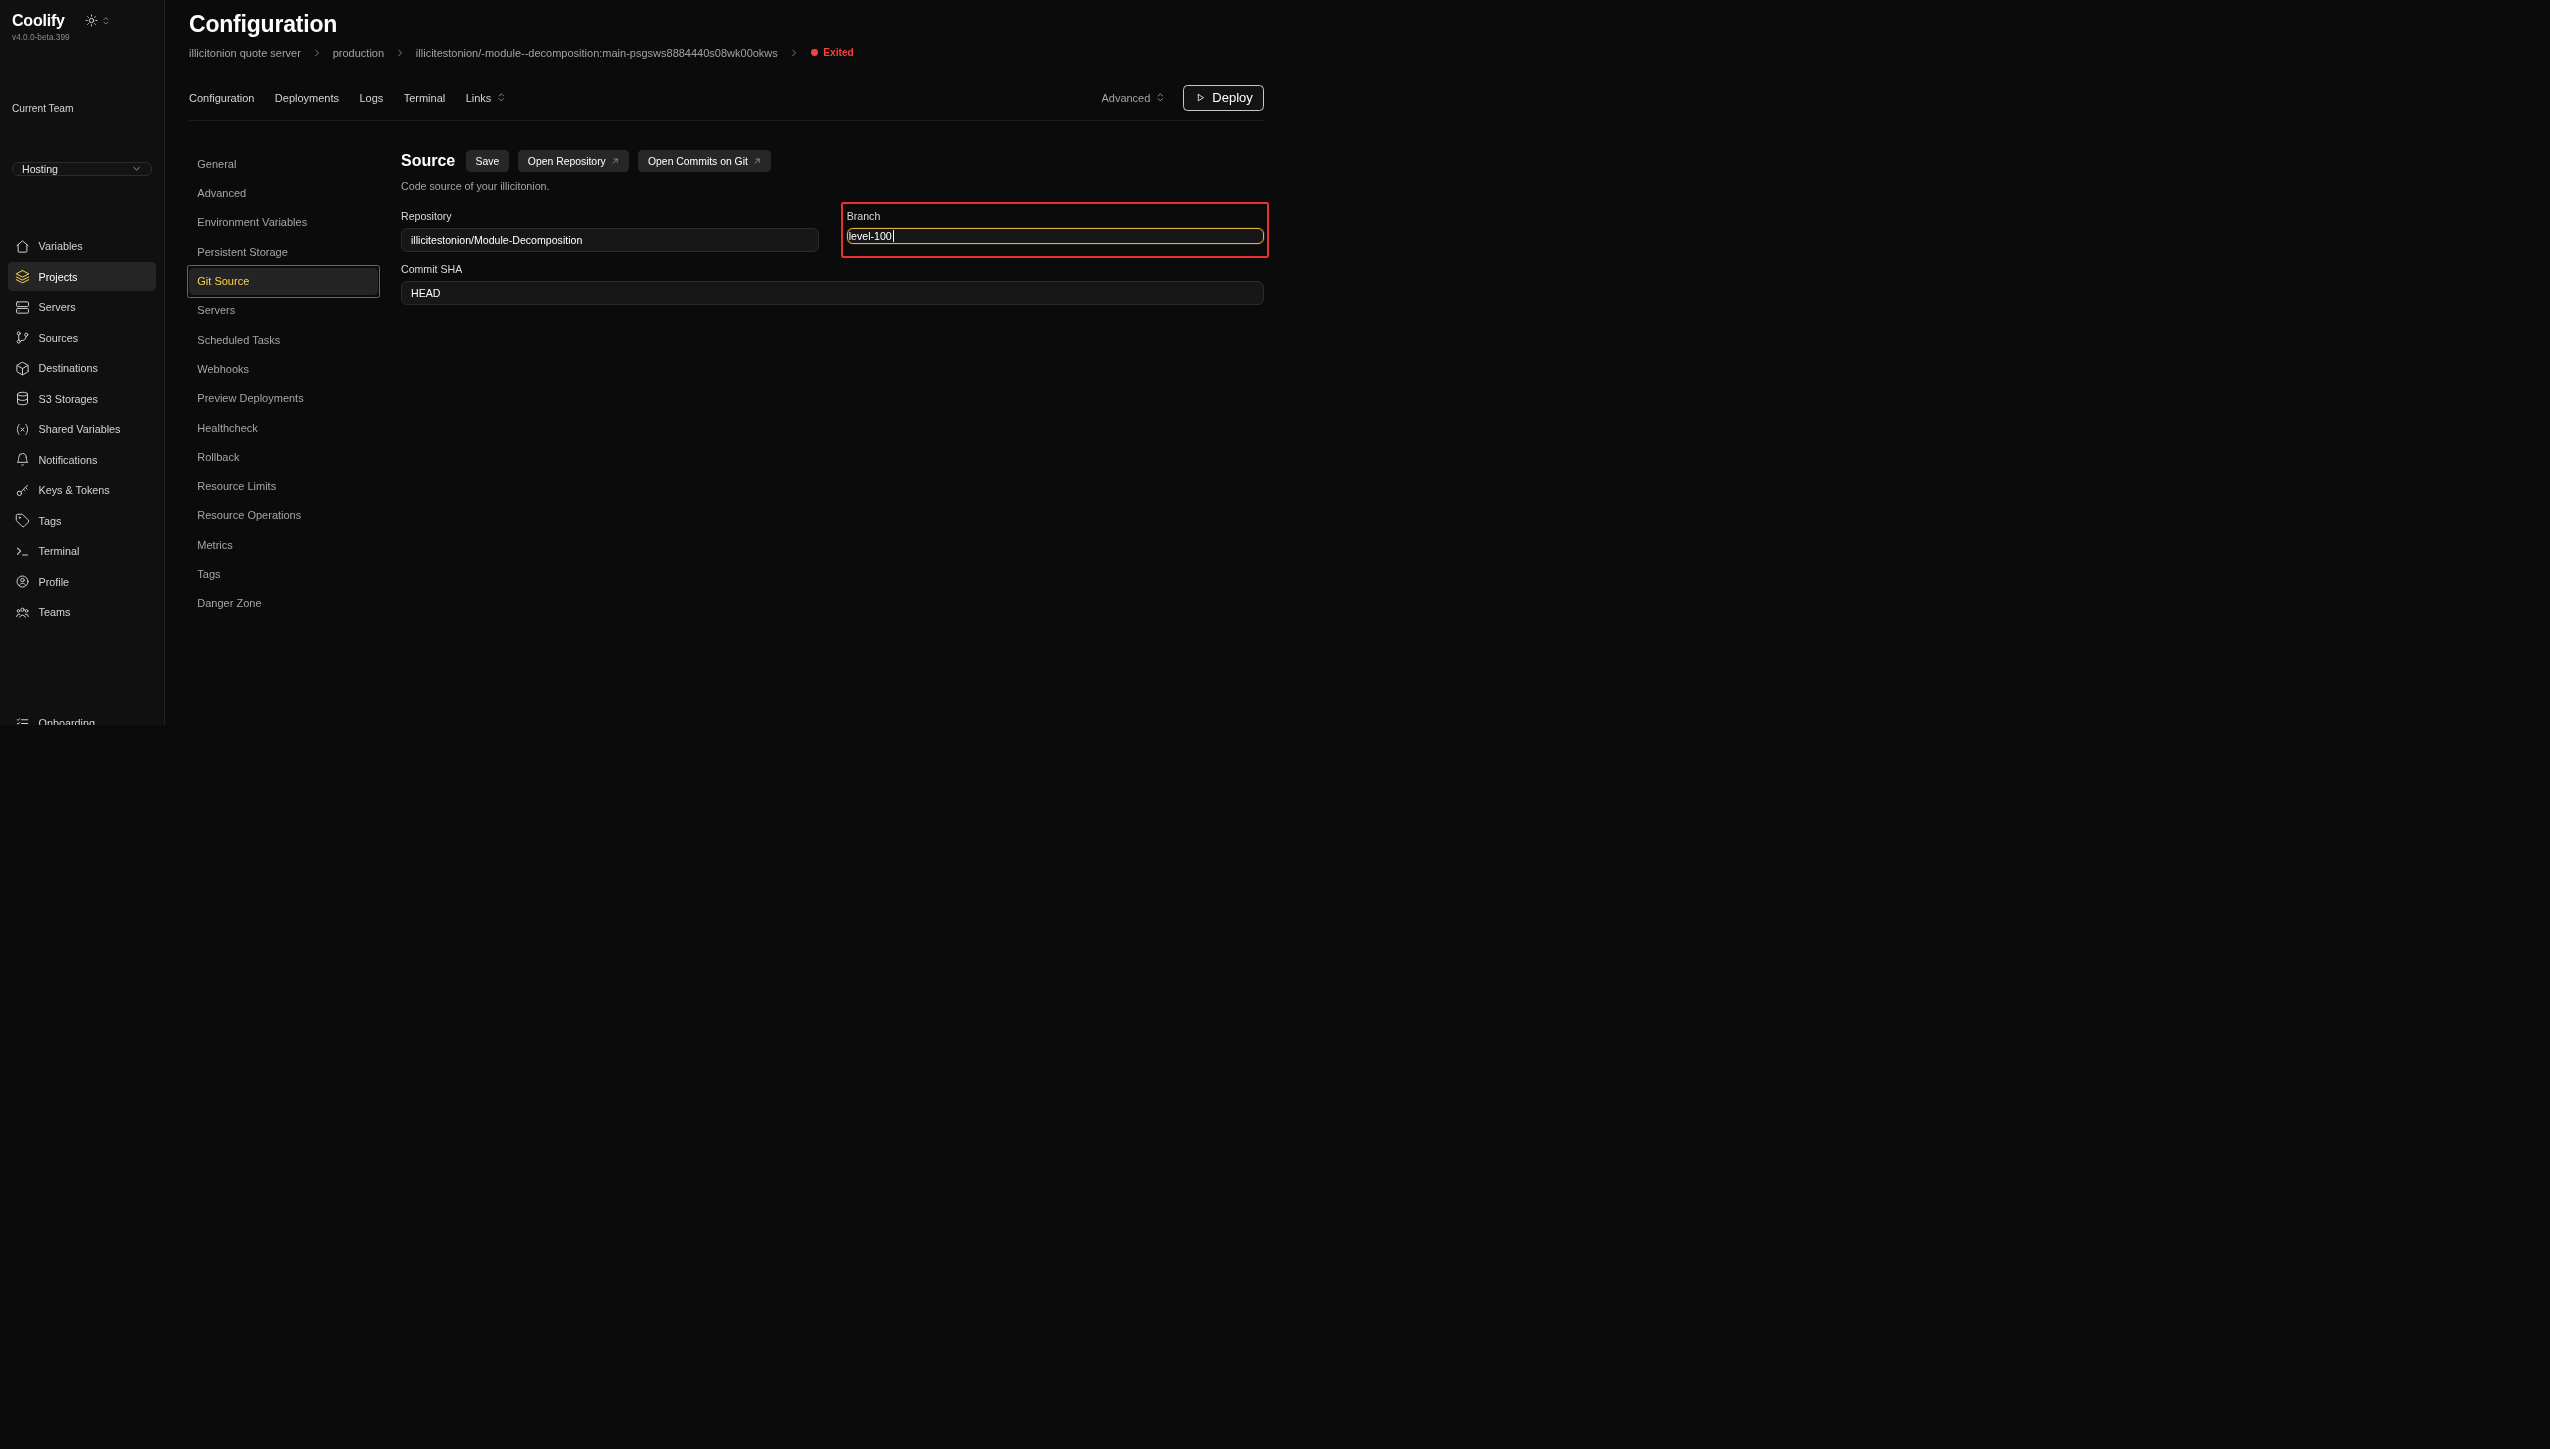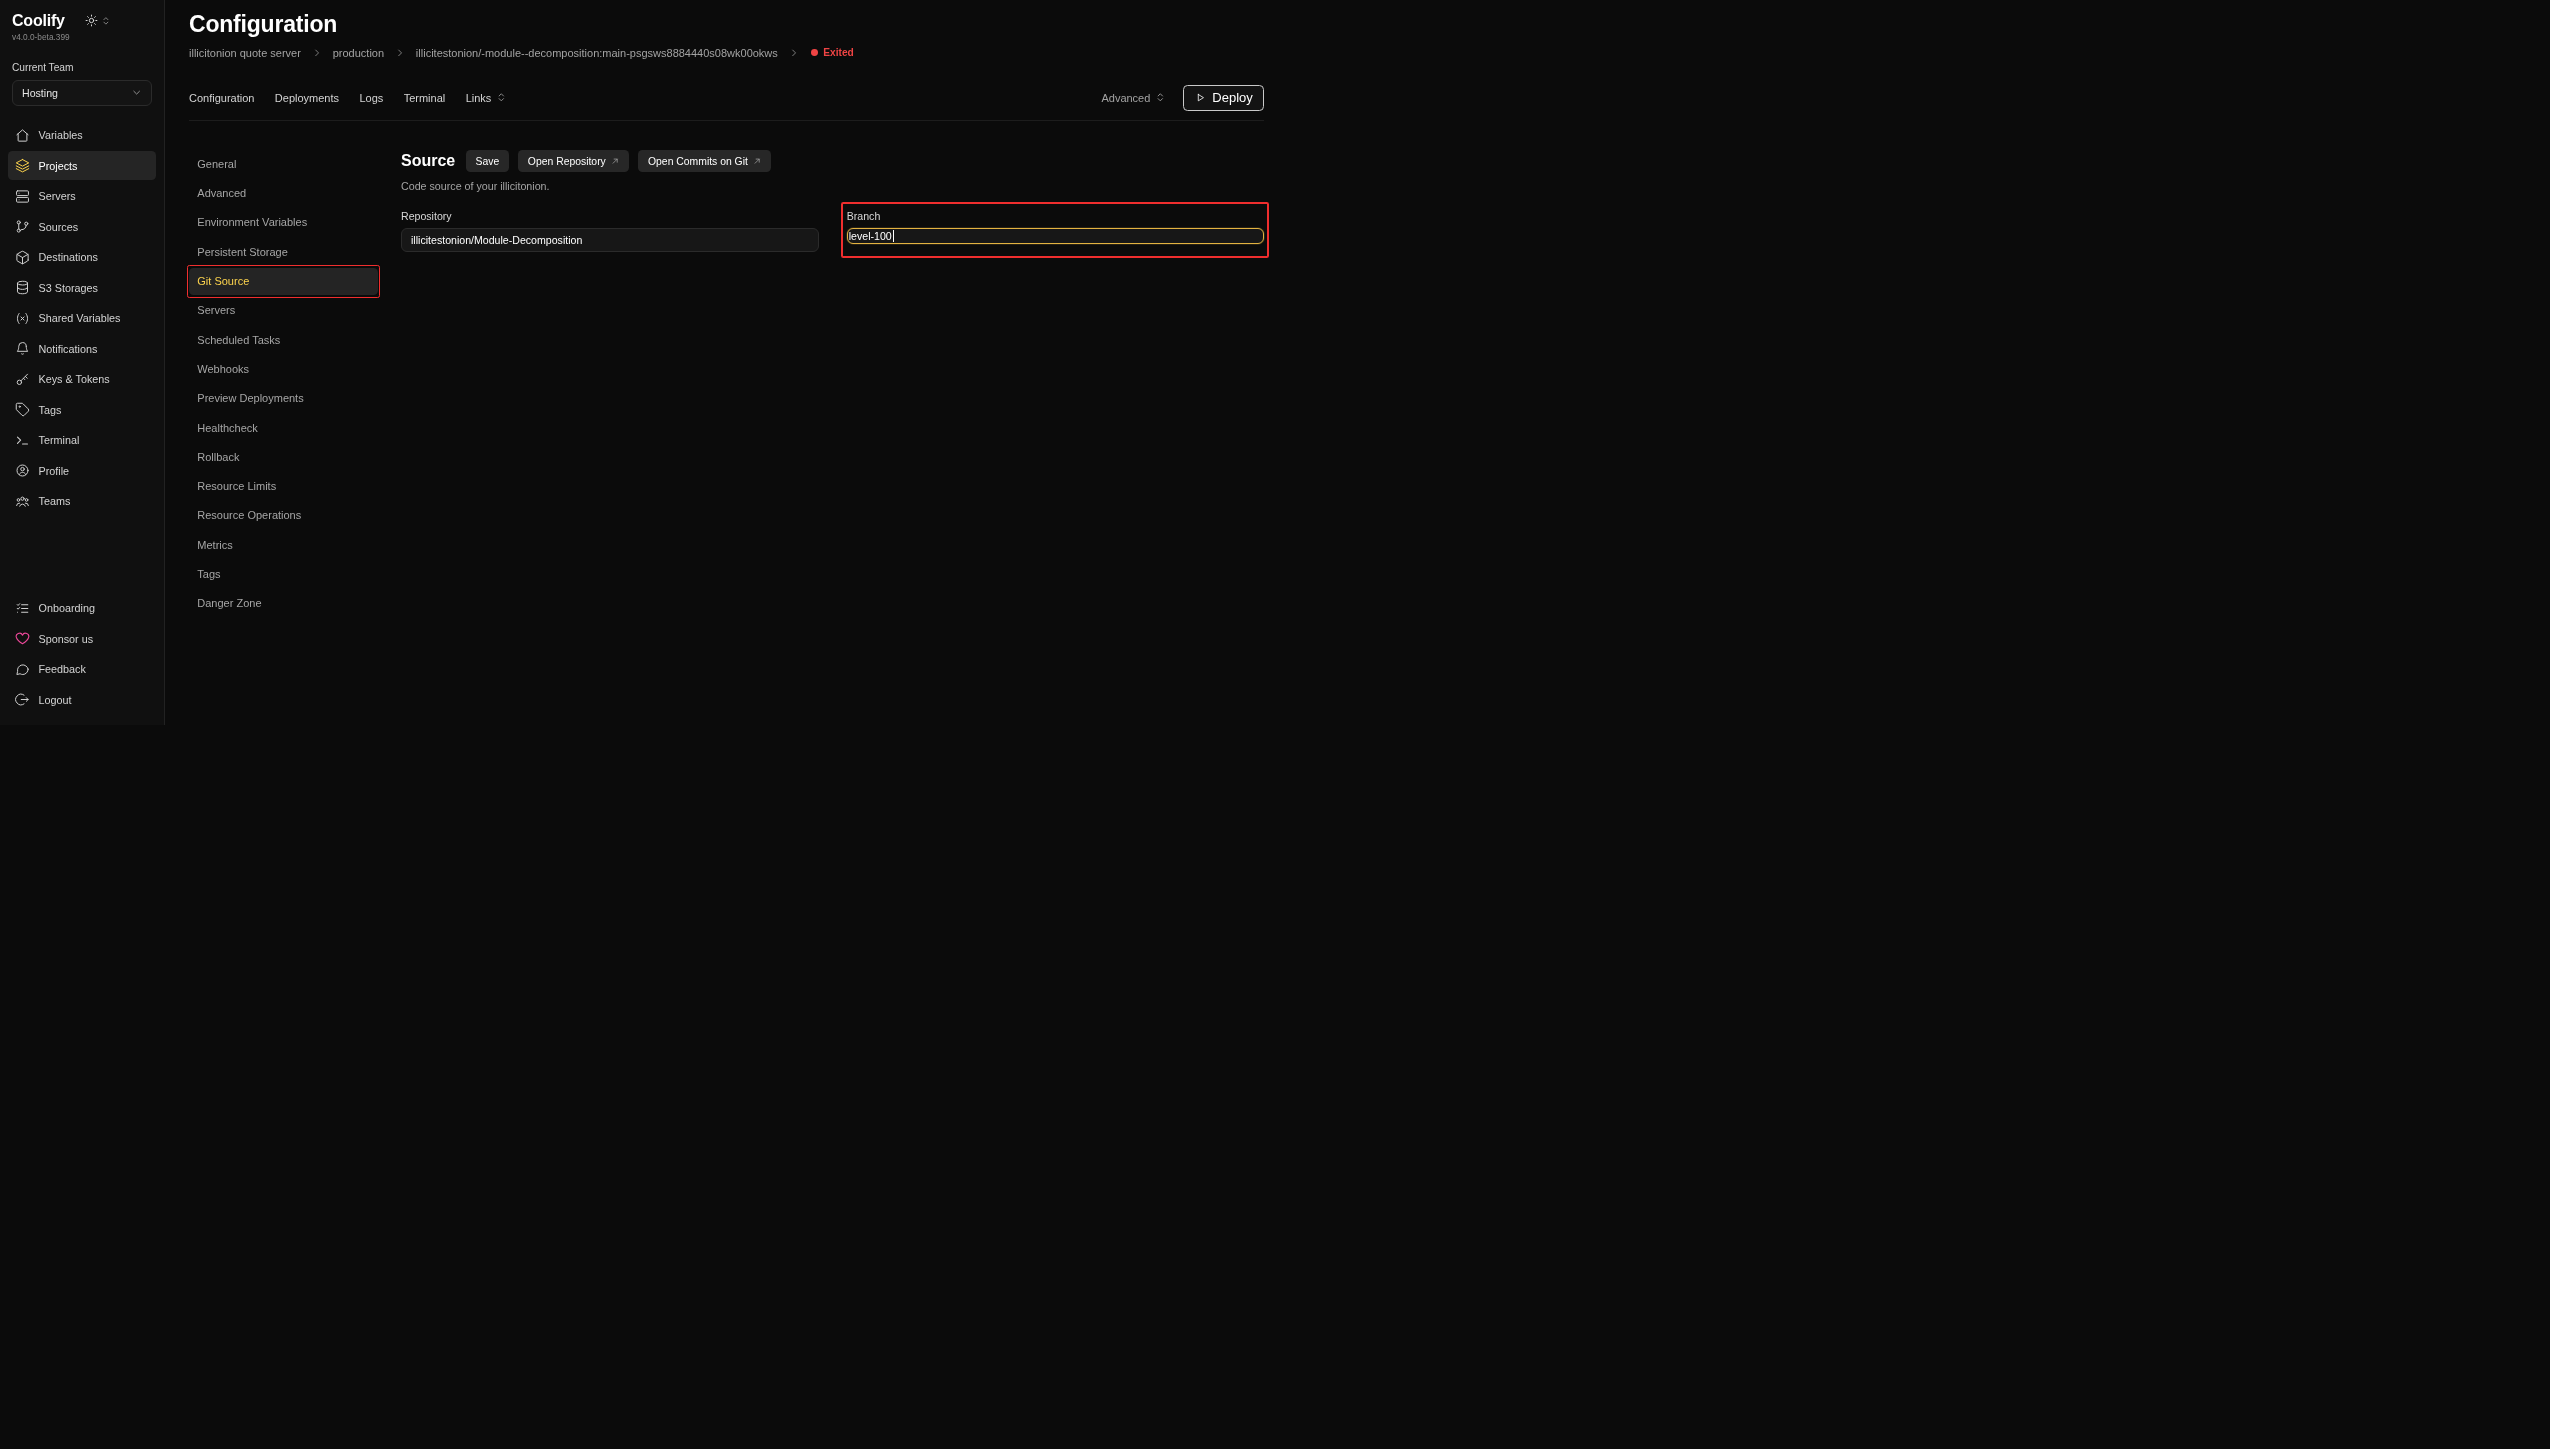--- a/index.html
+++ b/index.html
@@ -7,21 +7,21 @@
   body {
     width:1275px; height:725px; overflow:hidden; position:relative;
     font-family:"Liberation Sans","DejaVu Sans",sans-serif;
     color:#d4d4d4; -webkit-font-smoothing:antialiased;
   }
   .app { display:flex; width:100%; height:100%; }
 
   
   .sidebar {
     width:165px; flex:none; height:100%; background:#101010;
-    border-right:0.8px solid #222; display:flex; flex-direction:column;
+    border-right:0.8px solid #222; display:flex; flex-direction:column;gap:41px;
   }
   .sb-header { padding:12px 12px 0; }
   .sb-title-row { display:flex; align-items:flex-start; justify-content:flex-start; gap:19.7px; }
   .app-name { font-size:16px; font-weight:800; color:#fff; letter-spacing:-0.2px; }
   .theme-toggle { display:flex; align-items:center; gap:3.8px; color:#e5e5e5; margin-top:2.3px; cursor:pointer; }
   .theme-toggle .ic-sun { width:13px; height:13px; }
   .theme-toggle .ic-ud { width:9.8px; height:9.8px; color:#9a9a9a; }
   .version { font-size:8.3px; color:#8b8b8b; margin-top:2.3px; }
   .team-label { margin:19.7px 12px 0; font-size:10.2px; color:#d4d4d4; }
   .team-select {
@@ -465,19 +465,23 @@
               <input class="tinput" type="text" value="illicitestonion/Module-Decomposition" style="">
             </div>
             <div class="field annotated">
               <label class="flabel">Branch</label>
               <div class="fake-input focused">
                 <span>level-100</span>
                 <span class="caret"></span>
               </div>
             </div>
           </div>
+          <div class="field row-commit">
+            <label class="flabel">Commit SHA</label>
+            <input class="tinput" type="text" value="HEAD" style="">
+          </div>
         </div>
       </section>
 
     </div>
   </main>
 </div>
 
 
 </body></html>

